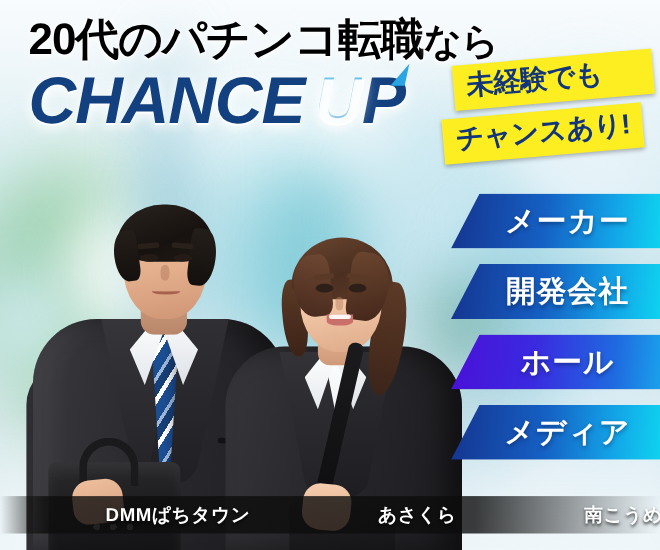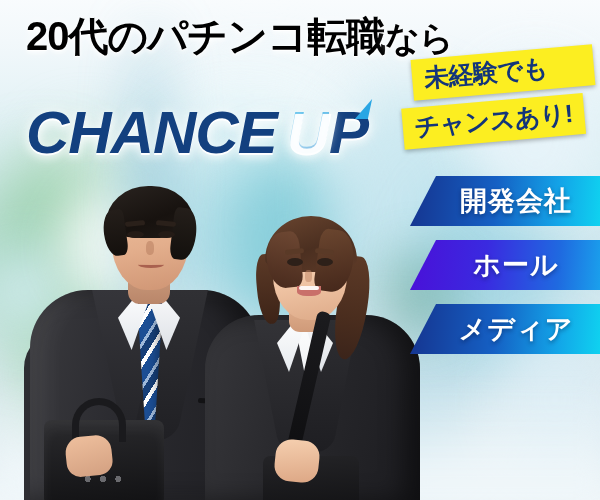--- a/index.html
+++ b/index.html
@@ -265,21 +265,21 @@
     text-shadow:0 1px 0 #fff,0 2px 5px rgba(255,255,255,.9),0 0 12px rgba(255,255,255,.85);
   }
   .line1 .small{font-size:34px;}
   .logo{
     margin-top:6px;
     font-size:60px;font-weight:900;font-style:italic;
     letter-spacing:-1px;line-height:1;white-space:nowrap;
     color:#13407f;
     text-shadow:0 2px 0 rgba(255,255,255,.95),0 3px 10px rgba(255,255,255,.85),0 0 16px rgba(255,255,255,.7);
   }
-  .logo .up{position:relative;display:inline-block;margin-left:10px;margin-top:41px;}
+  .logo .up{position:relative;display:inline-block;margin-left:10px;}
   .logo .u{
     background:linear-gradient(160deg,#49c3f0 0%,#1a8fd6 65%,#1474c0 100%);
     -webkit-background-clip:text;background-clip:text;color:transparent;
     position:relative;
   }
   .u-arrow{
     position:absolute;right:-2px;top:-4px;width:0;height:0;
     border-left:13px solid transparent;border-bottom:20px solid #2aa6e4;
     transform:skewX(-12deg);
   }
@@ -417,24 +417,30 @@
     <div class="logo"><span>CHANCE</span><span class="up"><span class="u">U</span><span class="u-arrow"></span><span>P</span></span></div>
   </div>
 
   <div class="badge">
     <div class="badge-row r1">未経験でも</div>
     <div class="badge-row r2">チャンスあり!</div>
   </div>
 
   <div class="cats">
     <div class="cat g-blue">
+        <span>メーカー</span>
+      </div>
+    <div class="cat g-blue">
         <span>開発会社</span>
       </div>
     <div class="cat g-purple">
         <span>ホール</span>
       </div>
     <div class="cat g-blue last">
         <span>メディア</span>
       </div>
   </div>
 
+  <div class="caption">
+    <span><span>DMMぱちタウン</span><span class="cap-gap"></span><span>あさくら</span><span class="cap-gap"></span><span>南こうめ</span></span>
+  </div>
 
 </div>
 
 </body></html>

